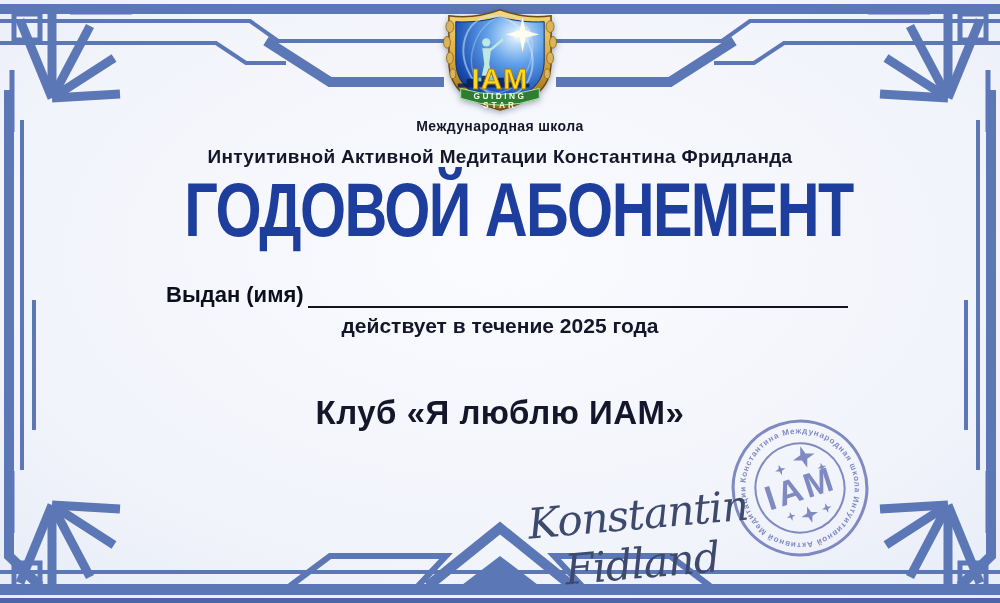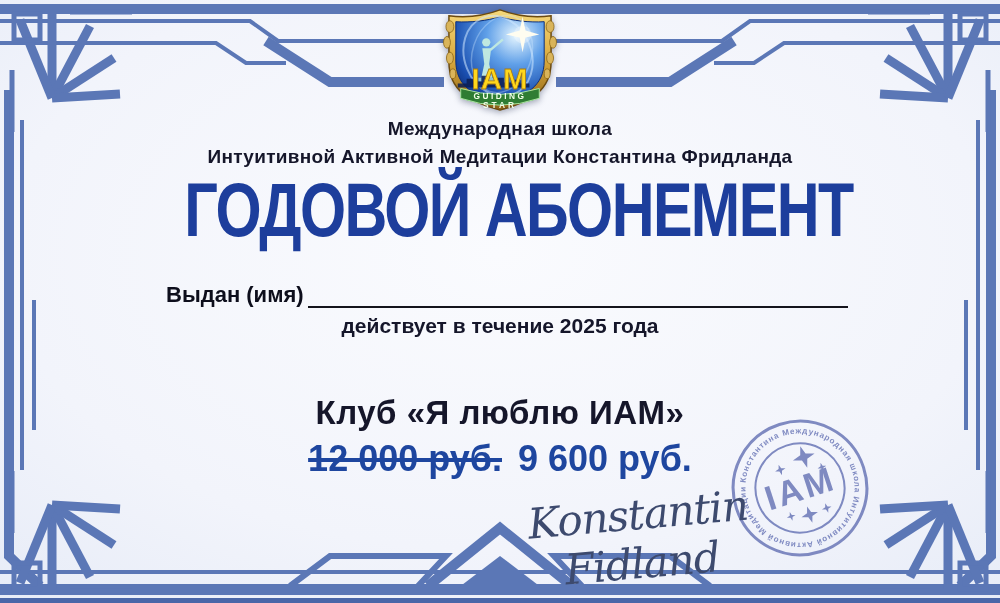--- a/index.html
+++ b/index.html
@@ -5,21 +5,21 @@
   html,body{margin:0;padding:0;background:#222;}
   .card{
     position:relative;width:1000px;height:603px;overflow:hidden;
     font-family:"Liberation Sans",sans-serif;
     background:radial-gradient(130% 130% at 50% 42%,
       #fafbfe 0%, #f2f4fb 38%, #e3e9f6 66%, #c3cfea 88%, #b2c1e4 100%);
   }
   .frame{position:absolute;inset:0;width:100%;height:100%;pointer-events:none;}
   .crest{position:absolute;left:441px;top:5px;filter:drop-shadow(0 2px 3px rgba(10,20,60,.35));}
   .txt{position:absolute;left:0;right:0;text-align:center;color:#15162a;}
-  .school1{top:118px;font-size:19px;font-weight:bold;letter-spacing:.4px;}
+  .school1{top:118px;font-size:14px;font-weight:bold;letter-spacing:.4px;}
   .school2{top:146px;font-size:19px;font-weight:bold;letter-spacing:.3px;text-align:center;}
   .bigtitle{top:172px;font-size:76px;line-height:1;font-weight:800;color:#1d3e9c;margin-left:36px;}
   .bigtitle span{display:inline-block;transform:scaleX(.78);letter-spacing:-2px;white-space:nowrap;}
   .issuedrow{position:absolute;left:158px;right:152px;top:282px;display:flex;align-items:flex-end;margin-left:8px;}
   .issuedlabel{font-size:22px;font-weight:bold;color:#0d0e1c;white-space:nowrap;}
   .nameline{flex:1;border-bottom:2px solid #14141c;height:24px;margin-left:4px;
     font-size:20px;color:#14141c;text-align:center;}
   .validity{top:314px;font-size:21px;font-weight:bold;}
   .club{top:354px;font-size:33px;font-weight:bold;letter-spacing:.5px;margin-top:40px;}
   .sessions{top:397px;font-size:28px;font-weight:bold;letter-spacing:.5px;}
@@ -152,18 +152,14 @@
 
   <div class="issuedrow">
     <span class="issuedlabel">Выдан (имя)</span>
     <span class="nameline"></span>
   </div>
 
   <div class="txt validity">действует в течение 2025 года</div>
 
   <div class="txt club">Клуб «Я люблю ИАМ»</div>
 
-  <div class="pricerow">
-    <span class="old">12 000 руб.</span>
-    <span>9 600 руб.</span>
-  </div>
 
 </div>
 
 </body></html>

